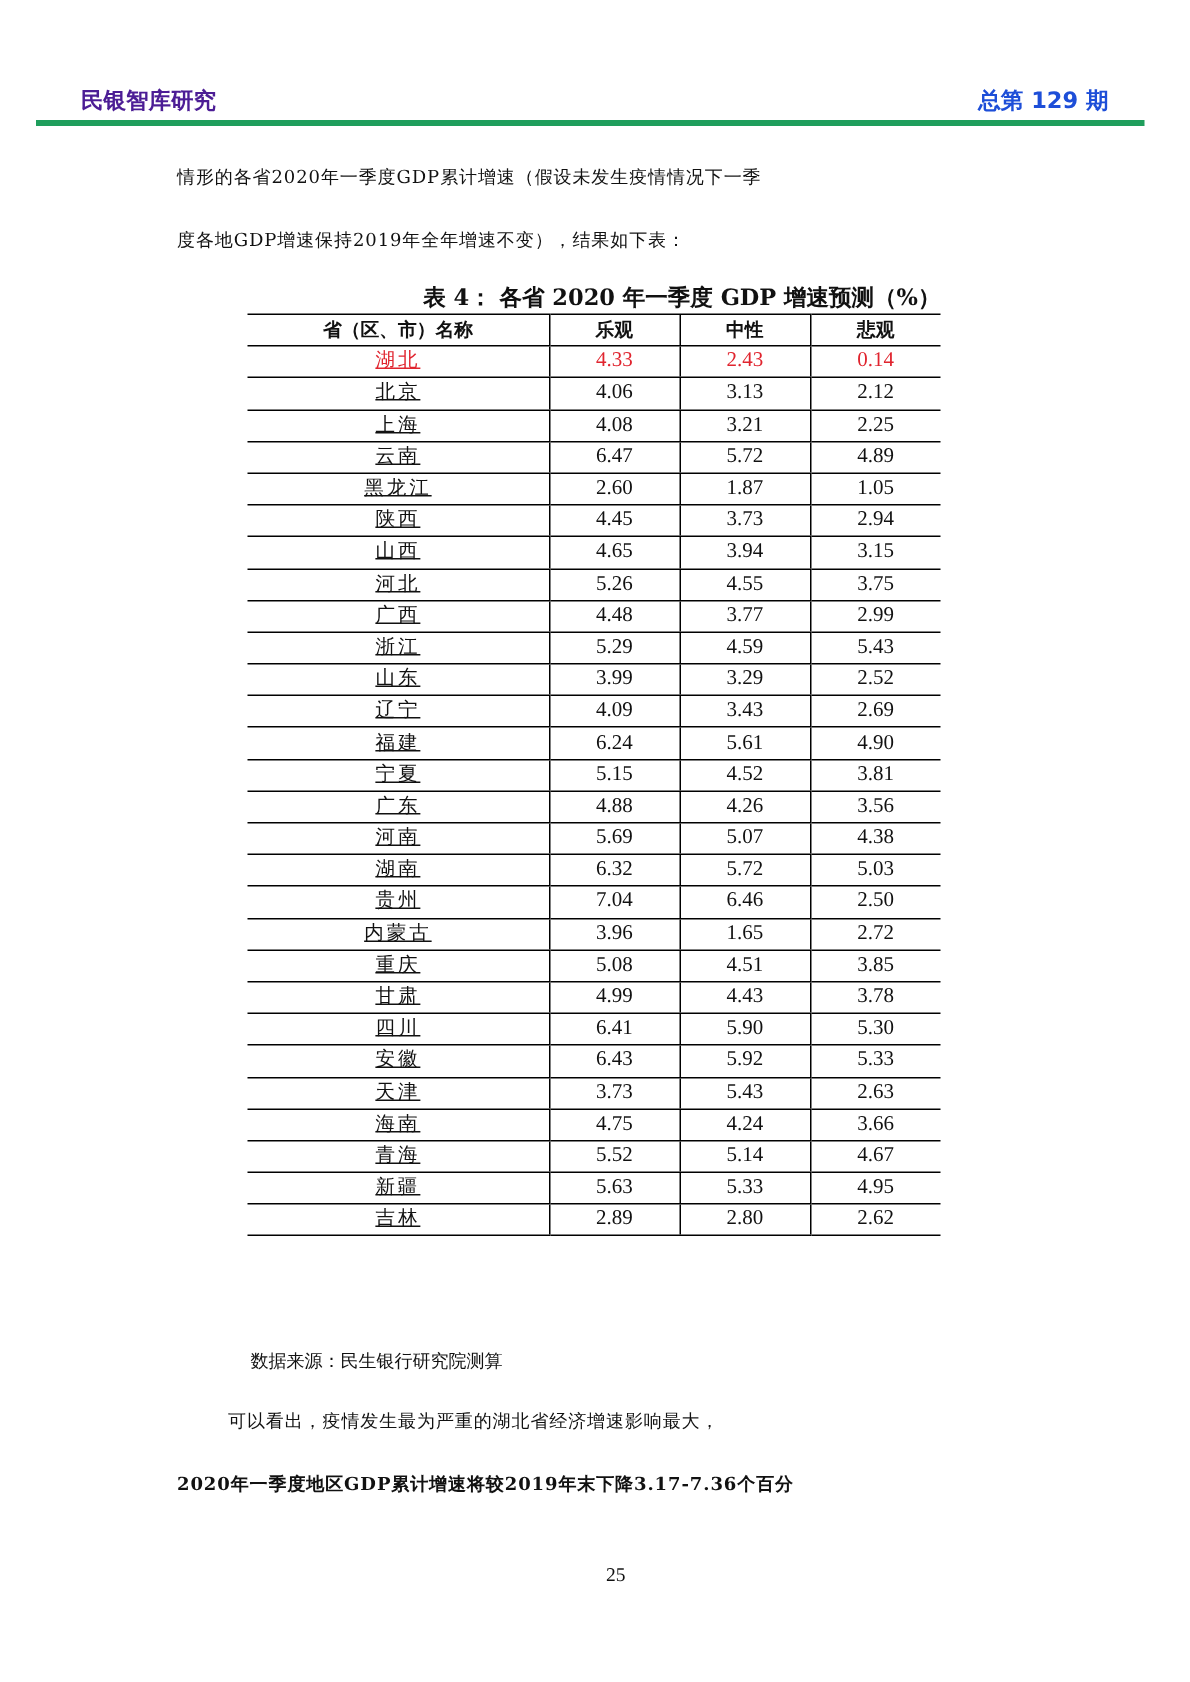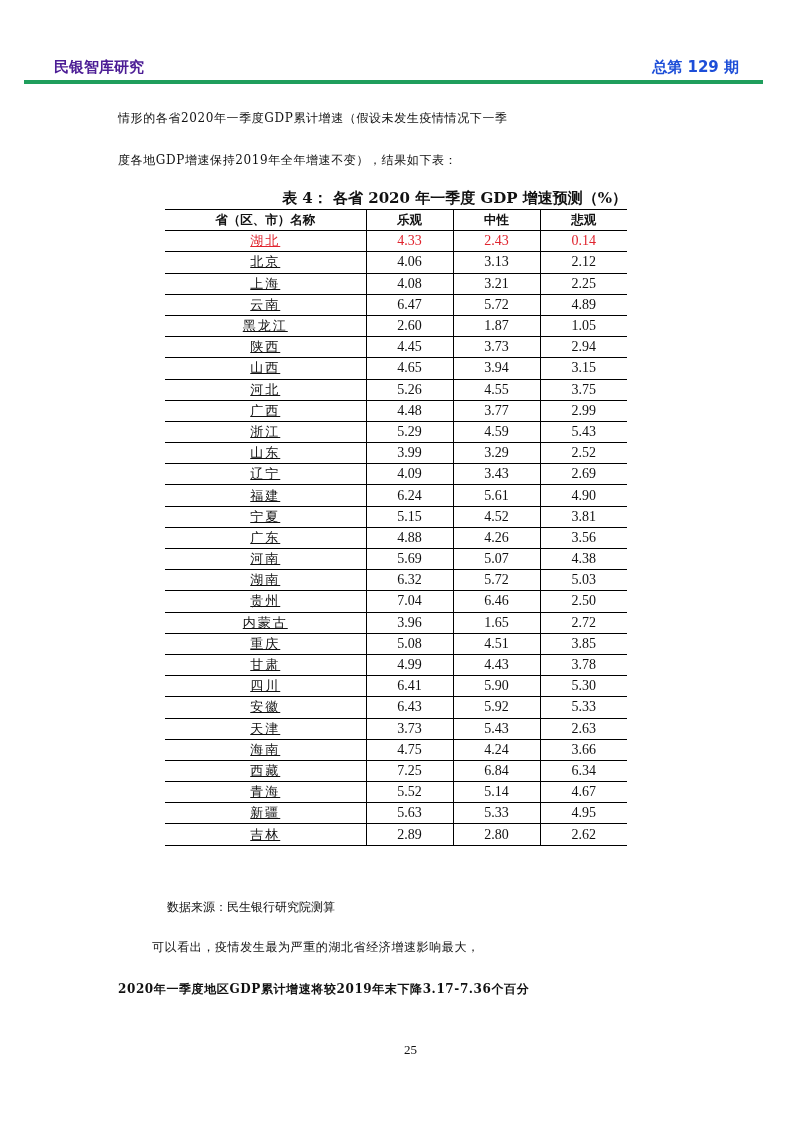--- a/index.html
+++ b/index.html
@@ -213,26 +213,20 @@
         <td>5.43</td>
         <td>2.63</td>
       </tr>
       <tr>
         <td class="name">海南</td>
         <td>4.75</td>
         <td>4.24</td>
         <td>3.66</td>
       </tr>
       <tr>
-        <td class="name">西藏</td>
-        <td>7.25</td>
-        <td>6.84</td>
-        <td>6.34</td>
-      </tr>
-      <tr>
         <td class="name">青海</td>
         <td>5.52</td>
         <td>5.14</td>
         <td>4.67</td>
       </tr>
       <tr>
         <td class="name">新疆</td>
         <td>5.63</td>
         <td>5.33</td>
         <td>4.95</td>

